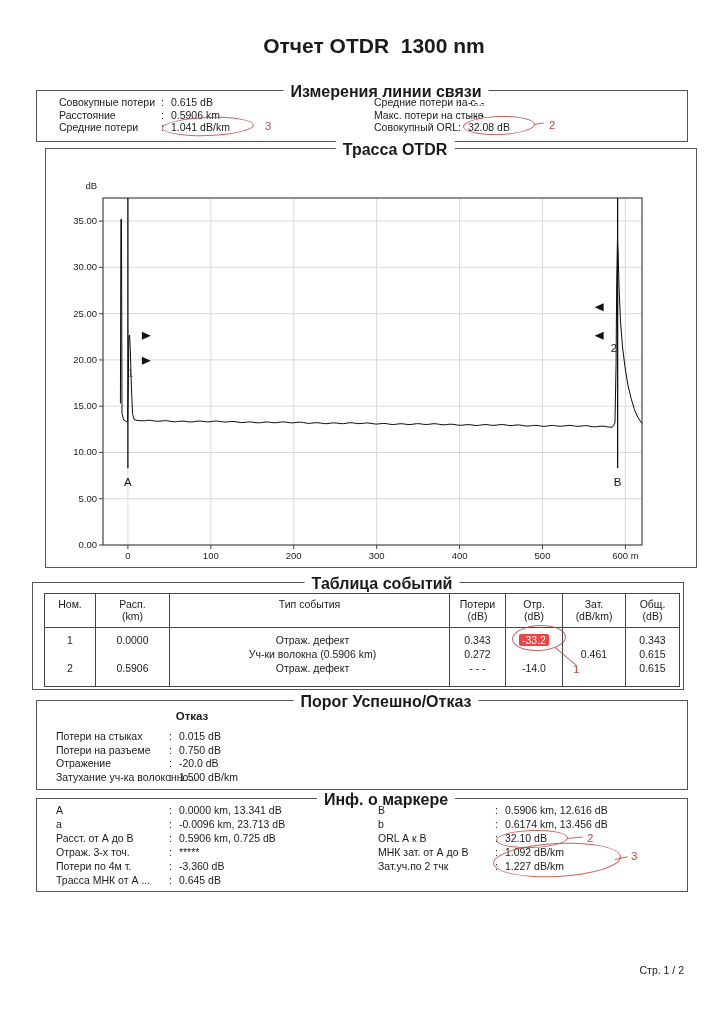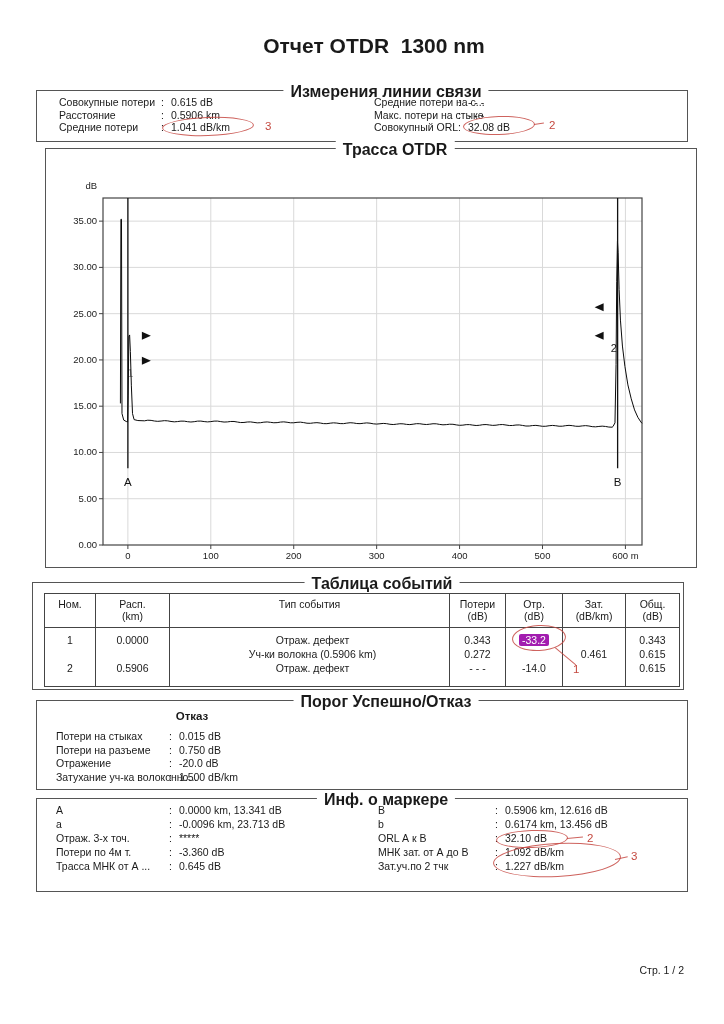--- a/index.html
+++ b/index.html
@@ -23,21 +23,21 @@
   .ev-table{position:absolute;left:11px;top:10px;border-collapse:collapse;
             font-size:10.5px;table-layout:fixed;width:635px;border:1px solid #444;}
   .ev-table th{font-weight:normal;text-align:center;padding:4px 2px 5px 2px;
                border-bottom:1px solid #444;vertical-align:top;}
   .ev-table th,.ev-table td{border-left:1px solid #444;}
   .ev-table th:first-child,.ev-table td:first-child{border-left:none;}
   .ev-table td{padding:0 2px;text-align:center;line-height:14px;vertical-align:top;}
   .ev-table td.lt{text-align:center;padding-left:8px;}
   .ev-table tbody tr:first-child td{padding-top:5px;}
   .ev-table tbody tr:last-child td{padding-bottom:11px;}
-  .hl{background:#a21caf;color:#fff;padding:0 3px;border-radius:2px;text-align:center;}
+  .hl{background:#ef4444;color:#fff;padding:0 3px;border-radius:2px;text-align:center;}
   
   .r-ellipse{position:absolute;border:1.4px solid rgba(198,72,66,.85);
              border-radius:50%;pointer-events:none;}
   .r-num{position:absolute;color:#c4483f;font-size:11.5px;line-height:11px;}
   .r-line{position:absolute;height:1.4px;background:rgba(198,72,66,.85);
           transform-origin:0 50%;}
   .footer{position:absolute;top:964px;right:40px;font-size:10.5px;}
   svg{display:block;}
 </style>
 </head>
@@ -217,20 +217,21 @@
       <div class="kv"><span class="kv-label w113">Отражение</span><span class="kv-colon">:</span><span class="kv-value">-20.0 dB</span></div>
       <div class="kv"><span class="kv-label w113">Затухание уч-ка волоконно...</span><span class="kv-colon">:</span><span class="kv-value">1.500 dB/km</span></div>
     </div>
   </section>
 
   <section class="box s5" style="left:36px;top:798px;width:650px;height:92px;">
     <span class="legend">Инф. о маркере</span>
     <div class="col" style="left:19px;top:4px;">
       <div class="kv"><span class="kv-label w113">A</span><span class="kv-colon">:</span><span class="kv-value">0.0000 km, 13.341 dB</span></div>
       <div class="kv"><span class="kv-label w113">a</span><span class="kv-colon">:</span><span class="kv-value">-0.0096 km, 23.713 dB</span></div>
+      <div class="kv"><span class="kv-label w113">Расст. от А до В</span><span class="kv-colon">:</span><span class="kv-value">0.5906 km, 0.725 dB</span></div>
       <div class="kv"><span class="kv-label w113">Отраж. 3-х точ.</span><span class="kv-colon">:</span><span class="kv-value">*****</span></div>
       <div class="kv"><span class="kv-label w113">Потери по 4м т.</span><span class="kv-colon">:</span><span class="kv-value">-3.360 dB</span></div>
       <div class="kv"><span class="kv-label w113">Трасса МНК от А ...</span><span class="kv-colon">:</span><span class="kv-value">0.645 dB</span></div>
     </div>
     <div class="col" style="left:341px;top:4px;">
       <div class="kv"><span class="kv-label w117">B</span><span class="kv-colon">:</span><span class="kv-value">0.5906 km, 12.616 dB</span></div>
       <div class="kv"><span class="kv-label w117">b</span><span class="kv-colon">:</span><span class="kv-value">0.6174 km, 13.456 dB</span></div>
       <div class="kv"><span class="kv-label w117">ORL А к В</span><span class="kv-colon">:</span><span class="kv-value">32.10 dB</span></div>
       <div class="kv"><span class="kv-label w117">МНК зат. от А до В</span><span class="kv-colon">:</span><span class="kv-value">1.092 dB/km</span></div>
       <div class="kv"><span class="kv-label w117">Зат.уч.по 2 тчк</span><span class="kv-colon">:</span><span class="kv-value">1.227 dB/km</span></div>

